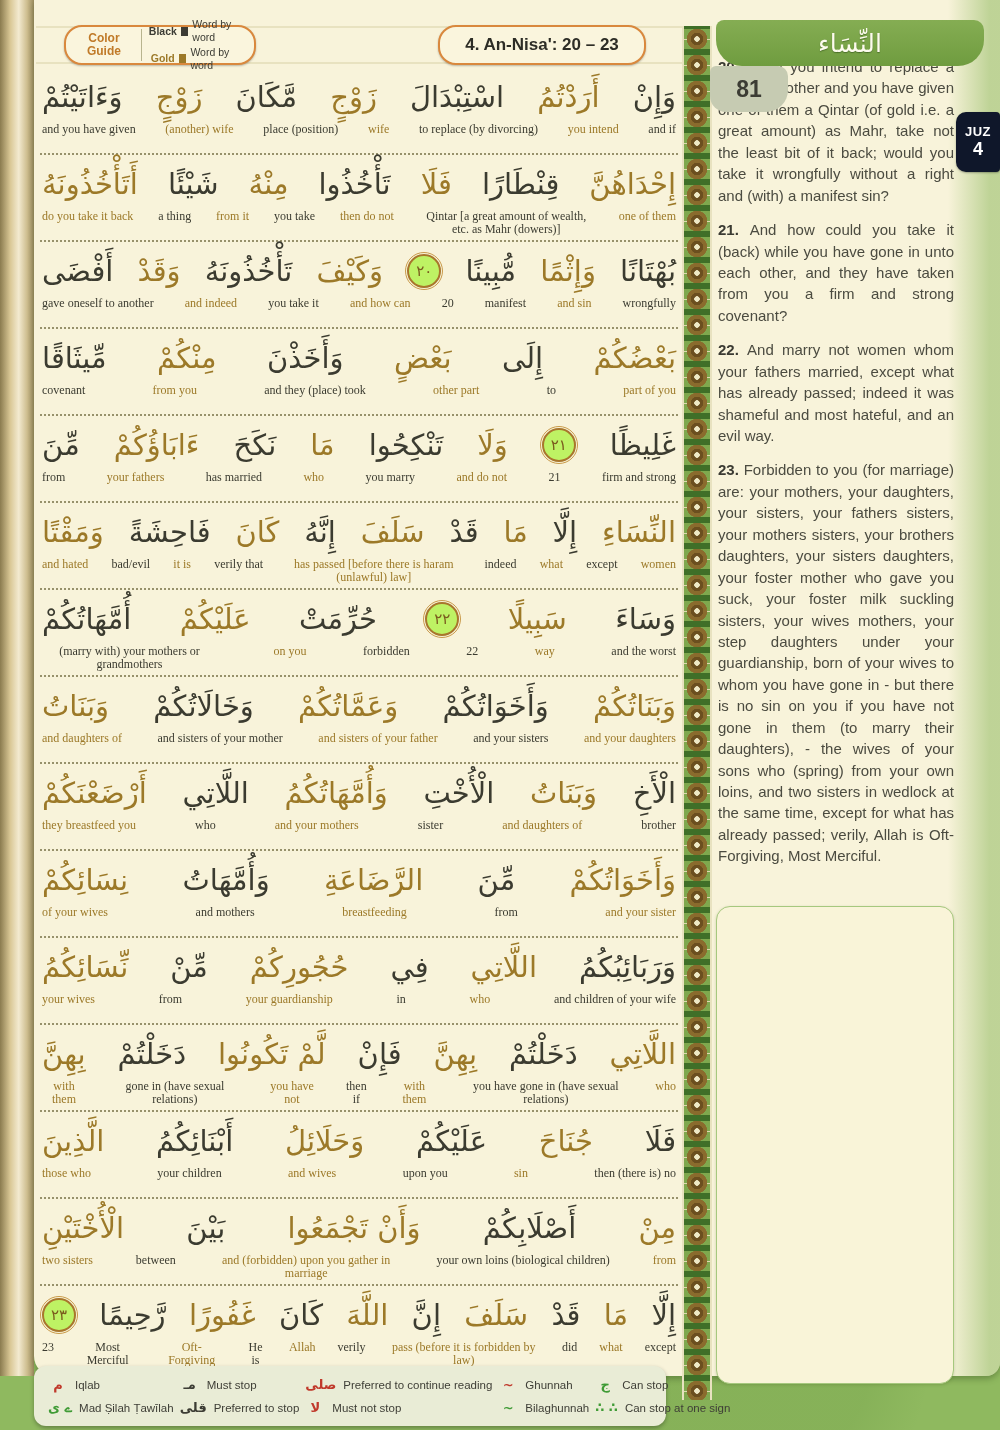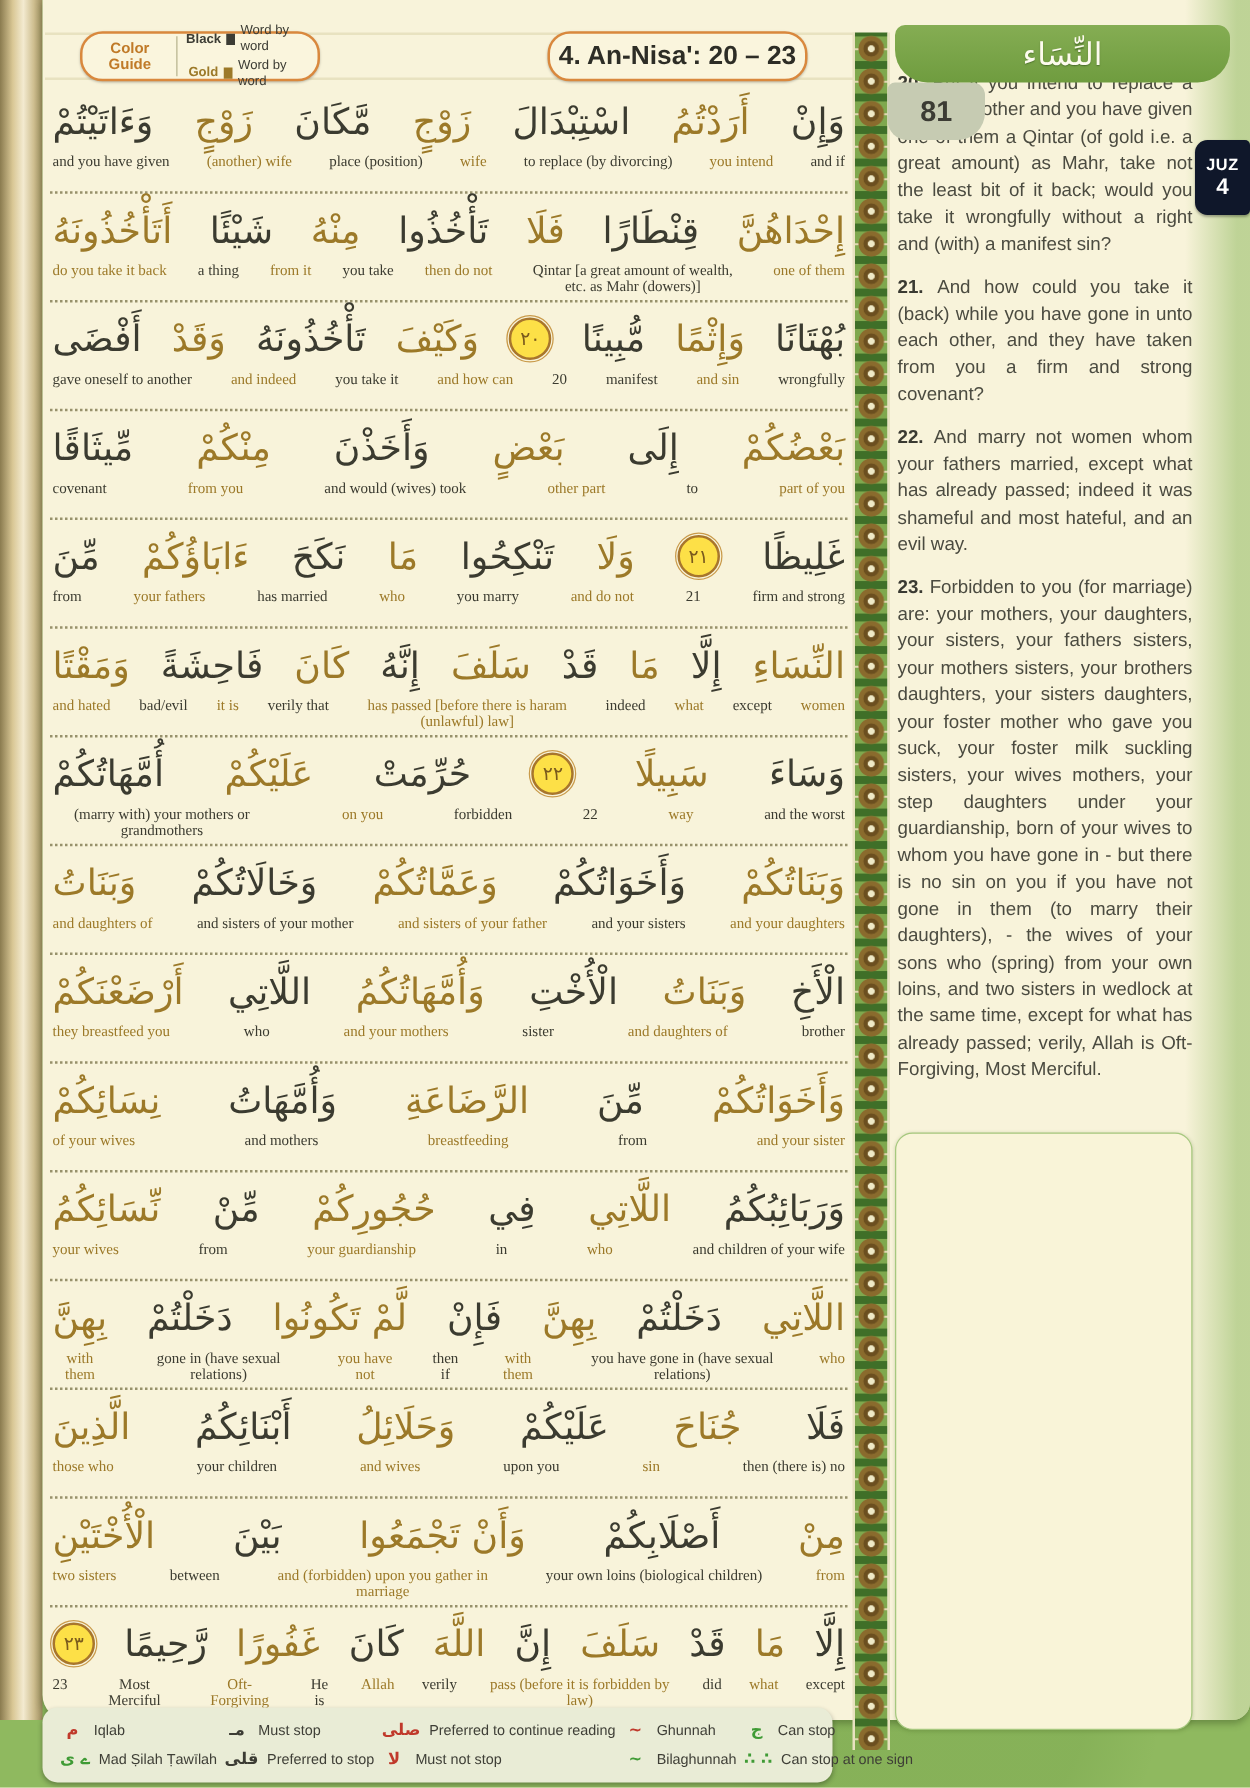--- a/index.html
+++ b/index.html
@@ -42,33 +42,33 @@
   .pill { position:absolute; top:25px; background:#faf5dd; border:2px solid #d9883d; border-radius:18px;
     display:flex; align-items:center; box-shadow:0 1px 2px rgba(0,0,0,.25); }
   .color-guide { left:64px; width:192px; height:40px; padding:2px 8px; gap:7px; }
   .cg-title { color:#c07a28; font-weight:bold; font-size:12px; line-height:1.1; text-align:center;
     border-right:1.5px solid #b8b48e; padding-right:7px; height:32px; display:flex; align-items:center; }
   .cg-rows { display:flex; flex-direction:column; gap:1px; font-size:10.5px; color:#3c3c34; }
   .cg-row { display:flex; align-items:center; gap:4px; line-height:1.25; }
   .cg-row b { width:30px;text-align:right; }
   .swatch { width:9px; height:9px; display:inline-block; }
   .title-pill { left:438px; width:208px; height:40px; justify-content:center;
-    font-size:21px; font-weight:bold; color:#2d2d26; font-family:"Liberation Sans",sans-serif; }
+    font-size:17px; font-weight:bold; color:#2d2d26; font-family:"Liberation Sans",sans-serif; }
   
   .lines { position:absolute; left:40px; top:68px; width:638px; height:1296px; display:flex; flex-direction:column; }
   .block { flex:1 1 auto; display:flex; flex-direction:column; justify-content:space-between;
     border-bottom:2px dotted #97916b; padding:3px 2px 4px; }
   .block:last-child { border-bottom:none; }
   .arabic { direction:rtl; display:flex; justify-content:space-between; align-items:center;
     font-family:"DejaVu Sans", sans-serif; font-size:29px; height:52px; line-height:50px; }
   .aw { white-space:nowrap; }
   .aw.k { color:#3b3b30; } .aw.g { color:#9c7928; }
   .marker { display:inline-flex; align-items:center; justify-content:center; width:34px; height:34px;
     border:2px solid #a8762c; outline:1.5px solid #c99a4a; outline-offset:1.5px; border-radius:50%;
-    color:#7a5a1d; font-size:15px; line-height:1; background:#fde047; position:relative; }
+    color:#7a5a1d; font-size:15px; line-height:1; background:#bef264; position:relative; }
   .trans { display:flex; justify-content:space-between; align-items:flex-start; gap:22px;
     font-family:"Liberation Serif", serif; font-size:12px; line-height:1.08; text-align:center; min-height:26px; }
   .tl { max-width:175px; }
   .tl.k { color:#3b3b30; } .tl.g { color:#9c7928; }
   
   .banner { position:absolute; left:716px; top:20px; width:268px; height:46px; display:flex;flex-direction:column; }
   .banner-green { flex:1; background:linear-gradient(180deg,#85ad53,#6f9c3f); border-radius:8px 10px 26px 26px;
     display:flex; align-items:center; justify-content:center; z-index:2;
     color:#fdfbee; font-family:"DejaVu Sans",sans-serif; font-size:25px; text-shadow:0 1px 1px rgba(40,70,20,.5); }
   .banner-tab { width:88px; margin-left:-16px; background:#3b82f6; border-radius:6px 10px 22px 22px; position:relative; z-index:1; }
@@ -212,21 +212,21 @@
         <span class="aw g">بَعْضُكُمْ</span>
         <span class="aw k">إِلَى</span>
         <span class="aw g">بَعْضٍ</span>
         <span class="aw k">وَأَخَذْنَ</span>
         <span class="aw g">مِنْكُمْ</span>
         <span class="aw k">مِّيثَاقًا</span>
       </div>
       <div class="trans">
         <span class="tl k">covenant</span>
         <span class="tl g">from you</span>
-        <span class="tl k">and would (wives) took</span>
+        <span class="tl k">and they (place) took</span>
         <span class="tl g">other part</span>
         <span class="tl k">to</span>
         <span class="tl g">part of you</span>
       </div>
     </div>
     <div class="block">
       <div class="arabic">
         <span class="aw k">غَلِيظًا</span>
         <span class="marker">٢١</span>
         <span class="aw g">وَلَا</span>

